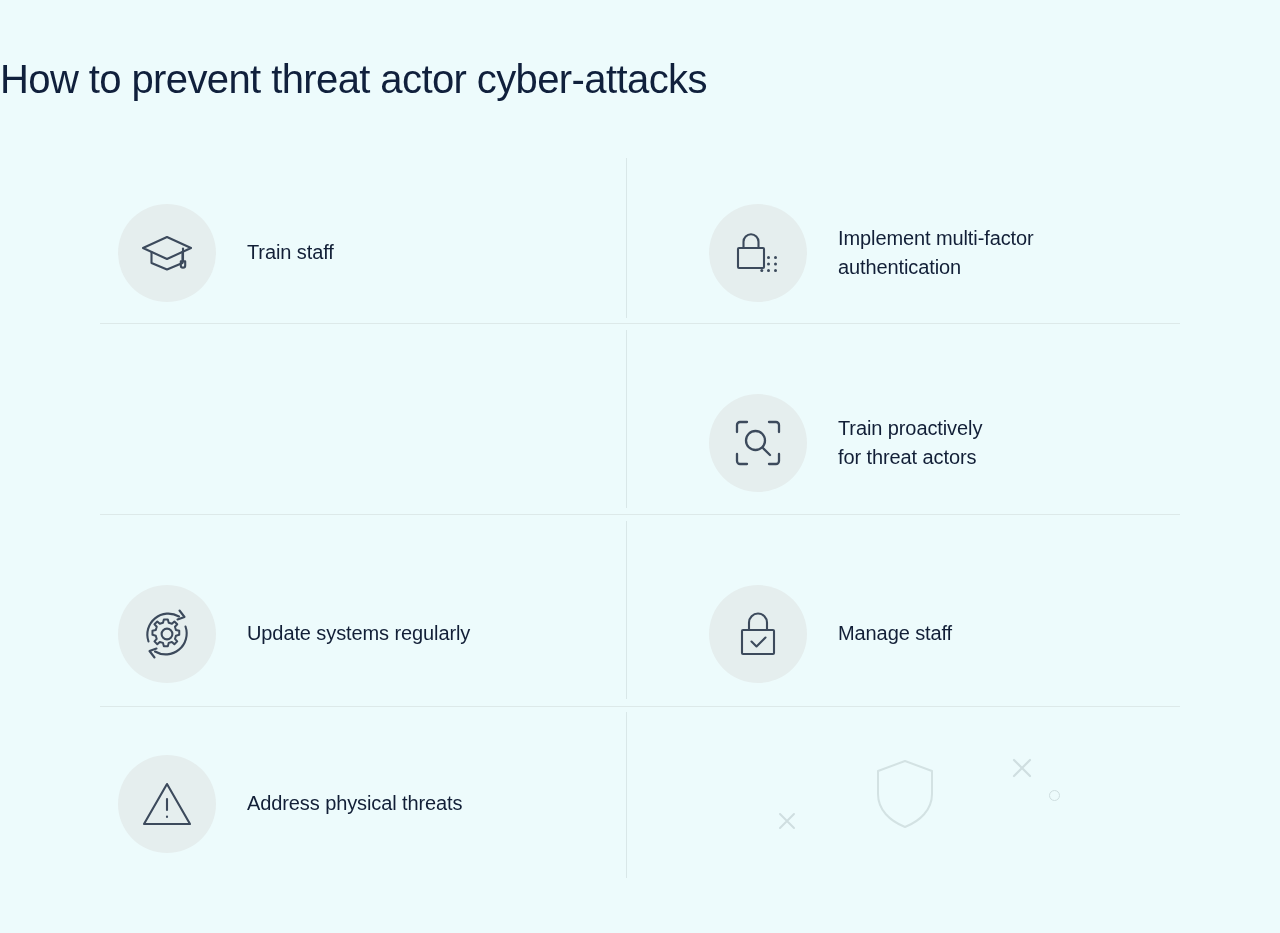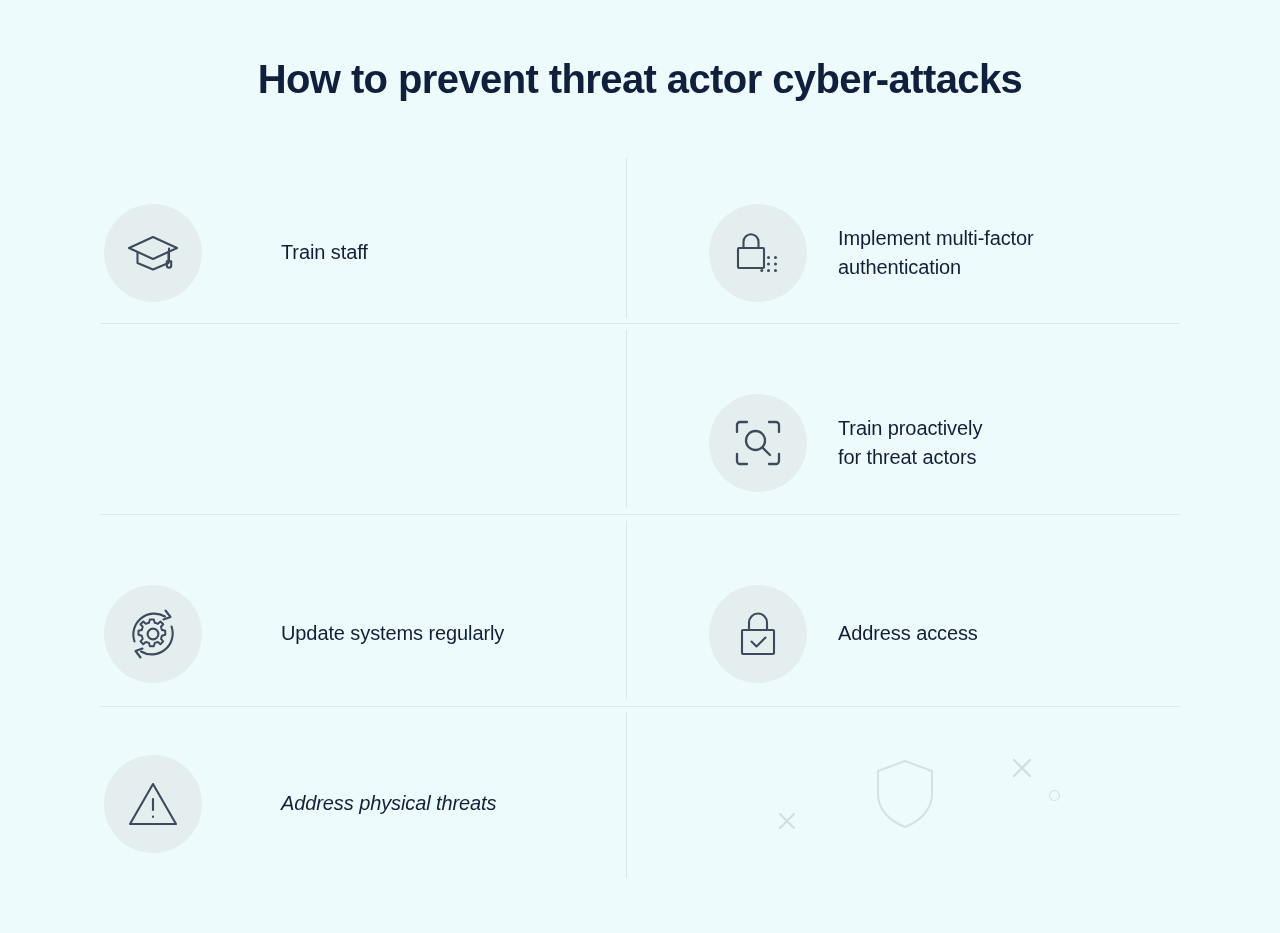--- a/index.html
+++ b/index.html
@@ -22,23 +22,23 @@
     width: 1280px;
     height: 933px;
   }
 
   
   .title {
     position: absolute;
     top: 56px;
     left: 0;
     width: 1280px;
-    text-align: center;
+    text-align: left;
     font-size: 40px;
-    font-weight: bold;
+    font-weight: normal;
     letter-spacing: -0.6px;
     color: #10203c;
     line-height: 1.15;
   }
 
   
   .grid {
     position: absolute;
     top: 158px;
     left: 100px;
@@ -47,27 +47,27 @@
   }
 
   .cell {
     position: absolute;
     display: flex;
     align-items: center;
     width: 527px;
     height: 190px;
   }
 
-  .col-left  { left: 4px; gap: 48px; }
+  .col-left  { left: 18px; }
   .col-right { left: 537px; padding-left: 72px; }
 
   .row-0 { top: 0px; }
   .row-1 { top: 190px; }
   .row-2 { top: 381px; text-align: center; }
-  .row-3 { top: 551px; font-style: italic; }
+  .row-3 { top: 551px; }
 
   .icon-circle {
     flex: 0 0 auto;
     width: 98px;
     height: 98px;
     border-radius: 50%;
     background: #e5eeee;
     display: flex;
     align-items: center;
     justify-content: center;
@@ -211,21 +211,21 @@
     <div class="cell col-right row-2">
       <div class="icon-circle">
         <span>
           <svg width="58" height="58" viewBox="0 0 58 58" fill="none" stroke="#3c4a5c" stroke-width="2.1" stroke-linecap="round" stroke-linejoin="round">
             <rect x="13" y="25" width="32" height="24" rx="1"></rect>
             <path d="M20 25 v-7.5 a9 9 0 0 1 18 0 V25"></path>
             <path d="M22.5 36.5 L27.5 41.5 L36.5 32.5"></path>
           </svg>
         </span>
       </div>
-      <div class="cell-label">Address access</div>
+      <div class="cell-label">Manage staff</div>
     </div>
 
     <div class="cell col-left row-3">
       <div class="icon-circle">
         <span>
           <svg width="58" height="58" viewBox="0 0 58 58" fill="none" stroke="#3c4a5c" stroke-width="2.1" stroke-linecap="round" stroke-linejoin="round">
             <path d="M29 9 L52 49 H6 Z"></path>
             <path d="M29 24 v11"></path>
             <path d="M29 41.5 v0.4"></path>
           </svg>

